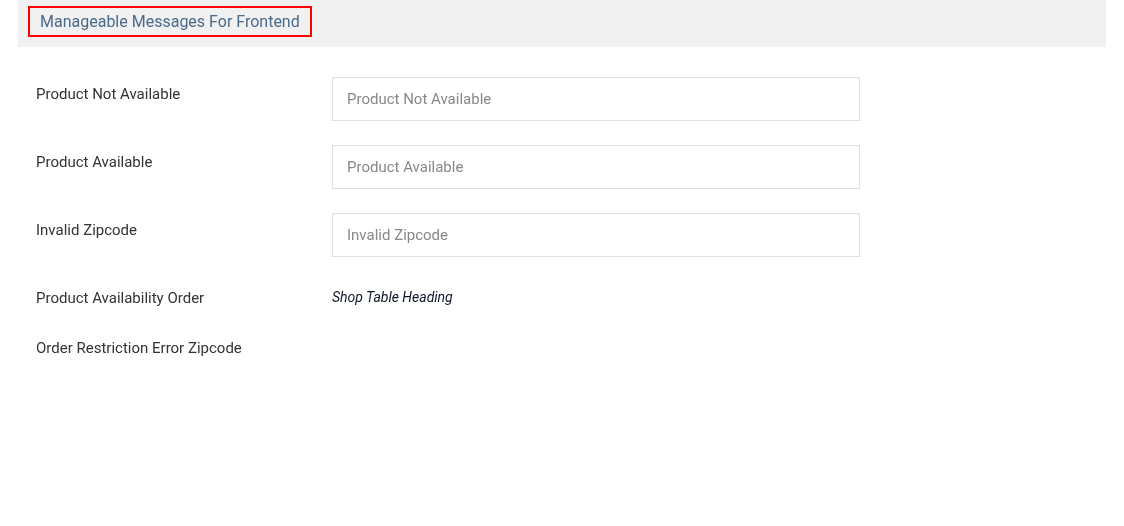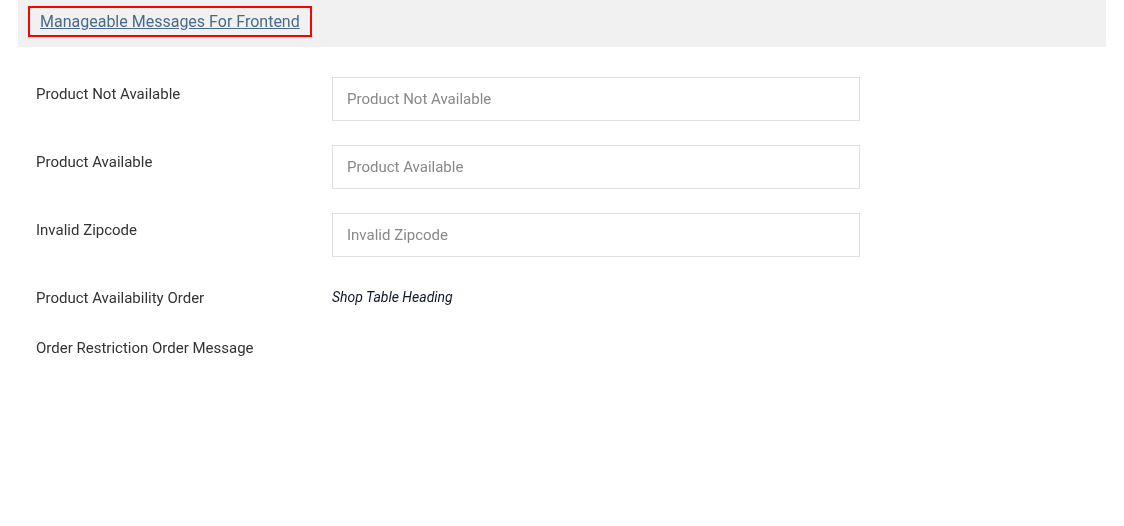--- a/index.html
+++ b/index.html
@@ -23,21 +23,20 @@
     }
     .section-header-title {
       display: inline-block;
       border: 2px solid #ff0000;
       padding: 4px 10px;
       color: #4a6a8a;
       font-size: 16px;
       font-weight: 400;
       margin-left: -4px;
       margin-top: -4px;
-      text-decoration: underline;
     }
     .form-container {
       padding: 30px 18px 10px 36px;
     }
     .form-row {
       display: flex;
       align-items: flex-start;
       margin-bottom: 24px;
       gap: 34px;
     }
@@ -104,16 +103,16 @@
 
   <div class="form-row">
     <div class="form-label">Product Availability Order</div>
     <div class="form-field">
       <div class="field-hint">Shop Table Heading</div>
     </div>
   </div>
 
 
   <div class="form-row">
-    <div class="form-label">Order Restriction Order Message</div>
+    <div class="form-label">Order Restriction Error Zipcode</div>
   </div>
 
 </div>
 
 </body></html>

